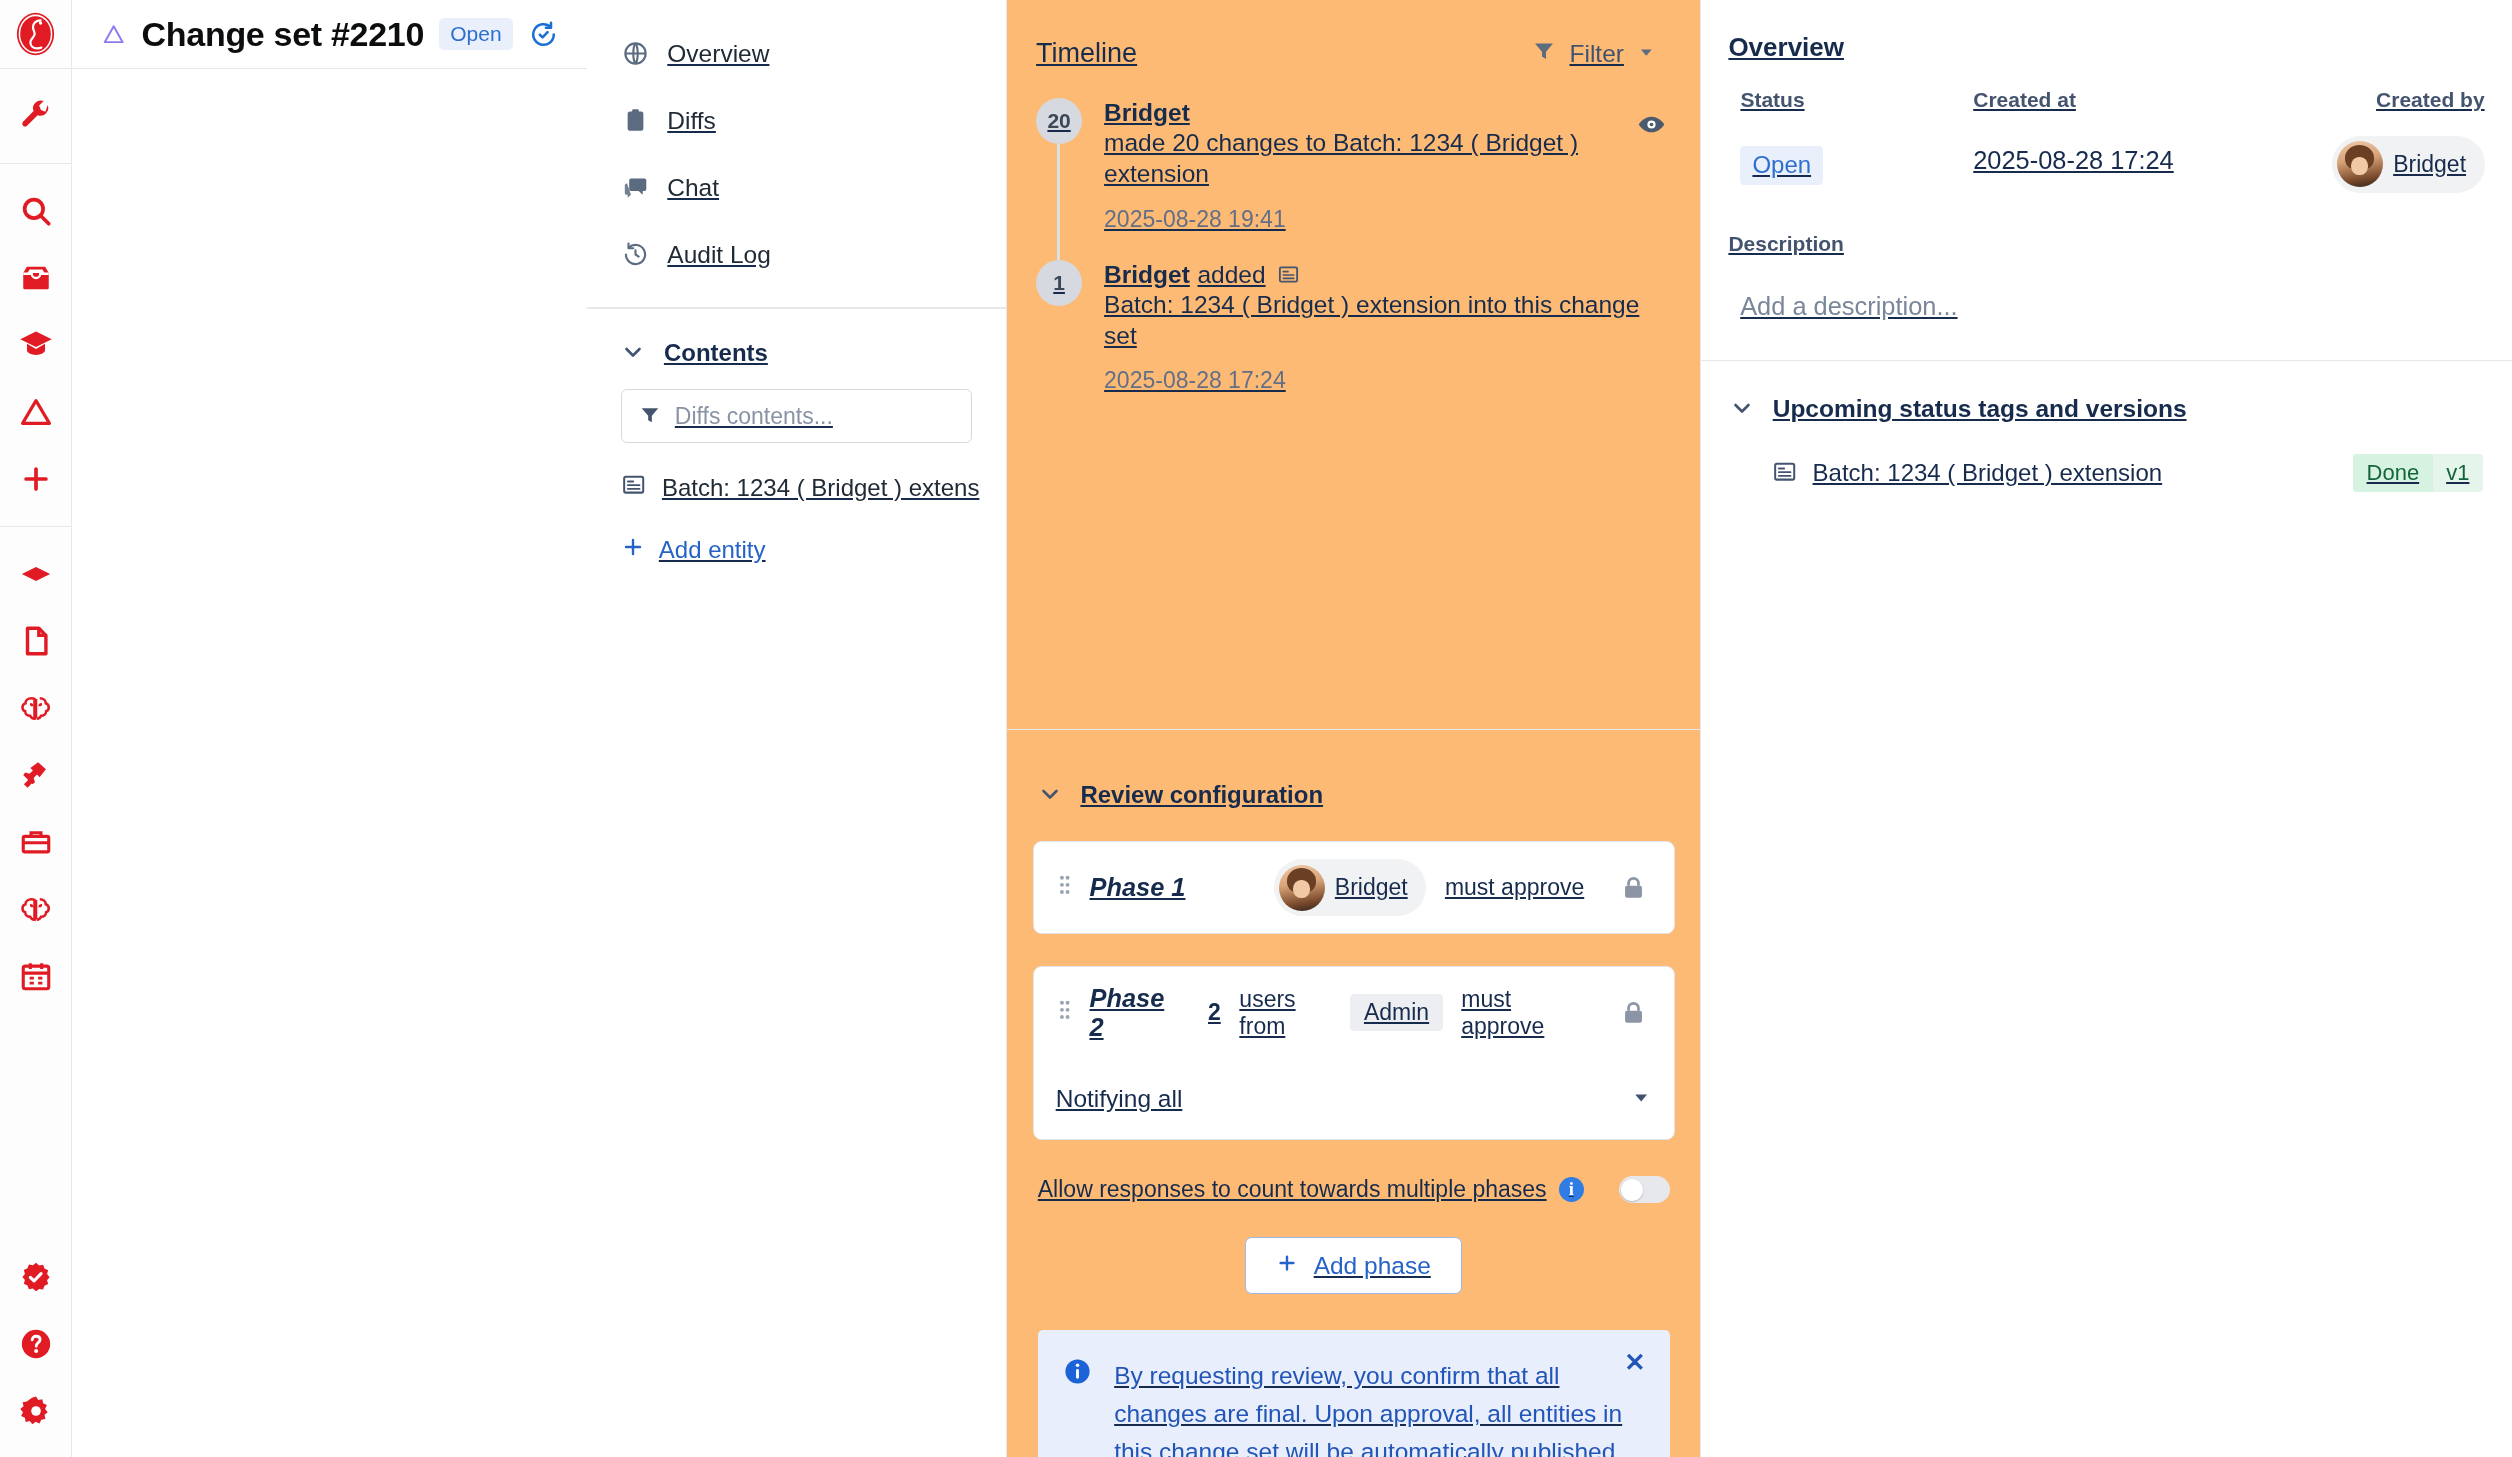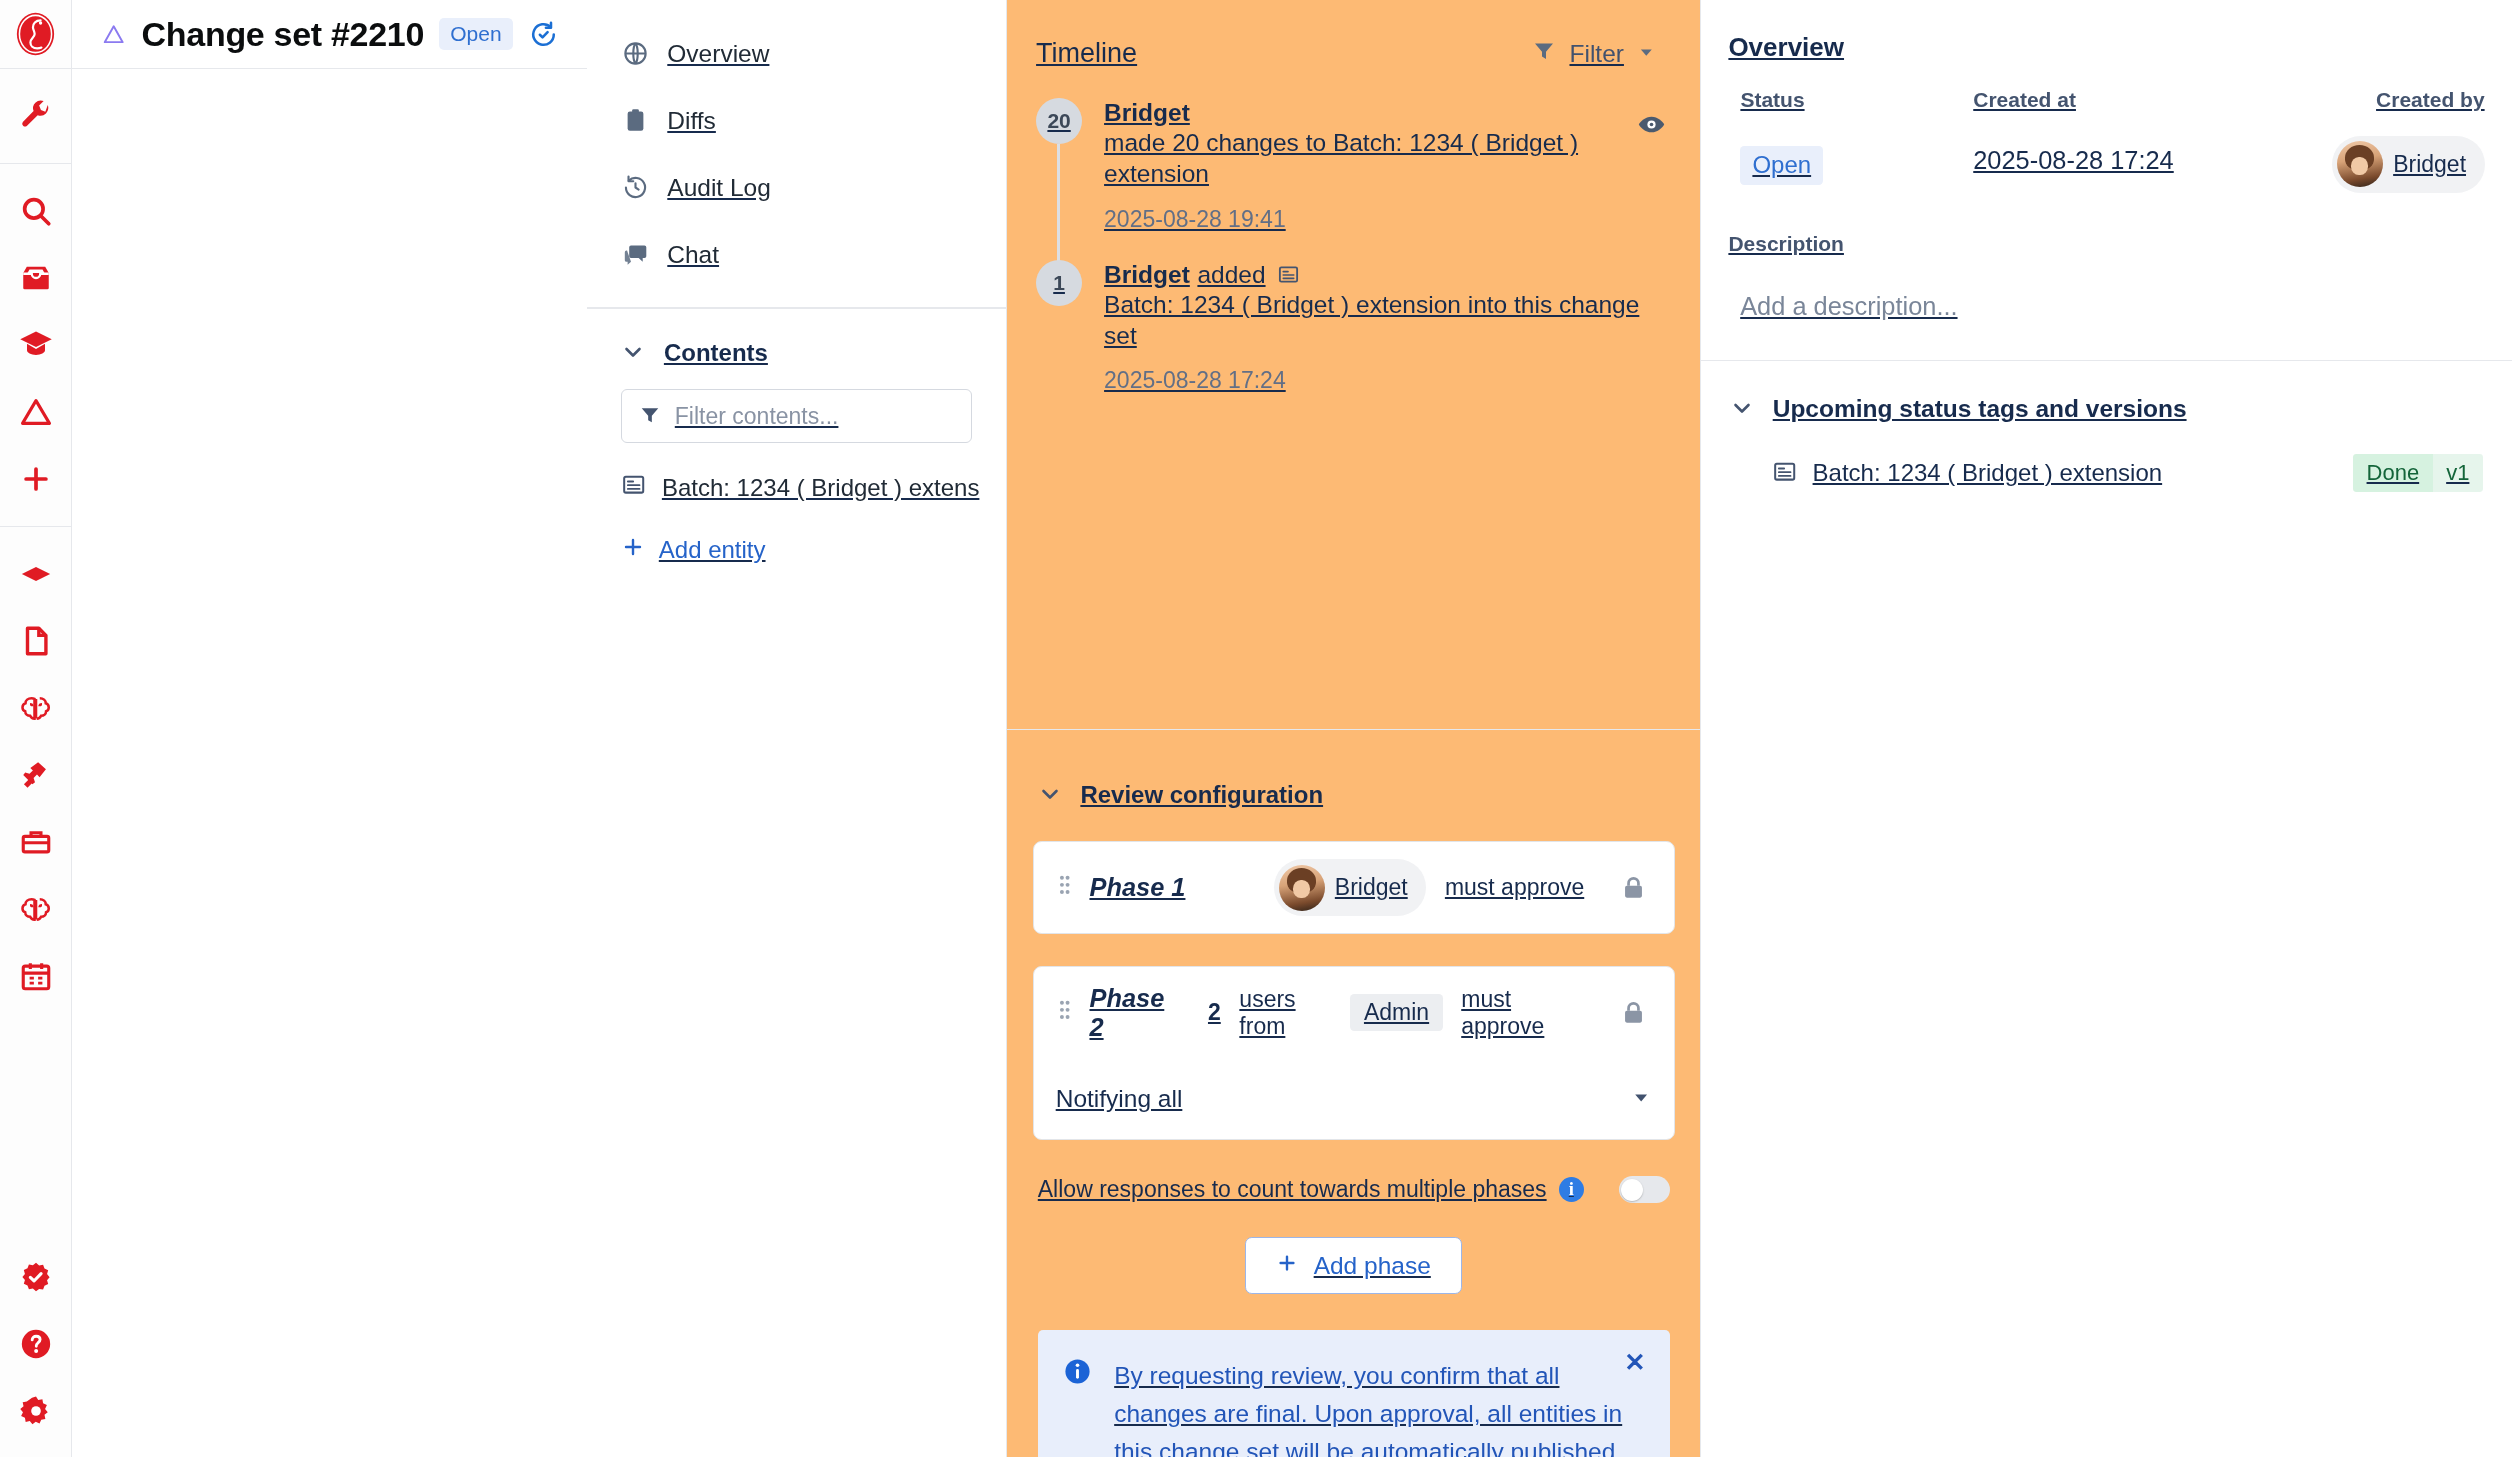--- a/index.html
+++ b/index.html
@@ -361,56 +361,56 @@
           <span class="nav-ico">
             <svg width="27" height="27" viewBox="0 0 24 24" fill="#5b6b80">
                 <rect x="5" y="4" width="14" height="17" rx="2"></rect>
                 <rect x="9" y="2" width="6" height="4" rx="1.2"></rect>
               </svg>
           </span>
           <span>Diffs</span>
         </div>
         <div class="nav-item">
           <span class="nav-ico">
+            <svg width="27" height="27" viewBox="0 0 24 24" fill="#5b6b80">
+                <path d="M8 4h12a1.6 1.6 0 0 1 1.6 1.6v8A1.6 1.6 0 0 1 20 15.2h-1.6v3.2L14.8 15.2H8A1.6 1.6 0 0 1 6.4 13.6v-8A1.6 1.6 0 0 1 8 4z"></path>
+                <path d="M4.5 8.5H4a1.5 1.5 0 0 0-1.5 1.5v7A1.5 1.5 0 0 0 4 18.5h1v2.6l3-2.6" opacity=".85"></path>
+              </svg>
+          </span>
+          <span>Chat</span>
+        </div>
+        <div class="nav-item">
+          <span class="nav-ico">
             <svg width="27" height="27" viewBox="0 0 24 24" fill="none" stroke="#5b6b80" stroke-width="1.9" stroke-linecap="round" stroke-linejoin="round">
                 <path d="M3.5 12a8.5 8.5 0 1 0 2.6-6.1"></path>
                 <path d="M5.8 2.2v4.2H10"></path>
                 <path d="M12 8.2V12l2.8 1.8"></path>
               </svg>
           </span>
           <span>Audit Log</span>
         </div>
-        <div class="nav-item">
-          <span class="nav-ico">
-            <svg width="27" height="27" viewBox="0 0 24 24" fill="#5b6b80">
-                <path d="M8 4h12a1.6 1.6 0 0 1 1.6 1.6v8A1.6 1.6 0 0 1 20 15.2h-1.6v3.2L14.8 15.2H8A1.6 1.6 0 0 1 6.4 13.6v-8A1.6 1.6 0 0 1 8 4z"></path>
-                <path d="M4.5 8.5H4a1.5 1.5 0 0 0-1.5 1.5v7A1.5 1.5 0 0 0 4 18.5h1v2.6l3-2.6" opacity=".85"></path>
-              </svg>
-          </span>
-          <span>Chat</span>
-        </div>
 
         <div class="nav-sep"></div>
 
         <div class="contents-hd">
           <span>
             <svg width="24" height="24" viewBox="0 0 24 24" fill="none" stroke="#44546f" stroke-width="2.6" stroke-linecap="round" stroke-linejoin="round">
                 <path d="M5.5 9l6.5 6.5L18.5 9"></path>
               </svg>
           </span>
           <span class="label">Contents</span>
         </div>
 
         <div class="filter-box">
           <span>
             <svg width="22" height="22" viewBox="0 0 24 24" fill="#44546f">
                 <path d="M3 4.5h18l-7 8.2V20l-4-2.4v-4.9L3 4.5z"></path>
               </svg>
           </span>
-          <span class="ph">Filter contents...</span>
+          <span class="ph">Diffs contents...</span>
         </div>
 
         <div class="entity-row">
           <span>
             <svg width="25.4" height="25.4" viewBox="0 0 24 24" fill="none" stroke="#44546f" stroke-width="1.9">
                 <rect x="3" y="4.5" width="18" height="15" rx="1.6"></rect>
                 <path d="M6.5 9h5M6.5 12.5h11M6.5 16h11" stroke-width="1.7" stroke-linecap="round"></path>
               </svg>
           </span>
           <span>Batch: 1234 ( Bridget ) extens</span>

